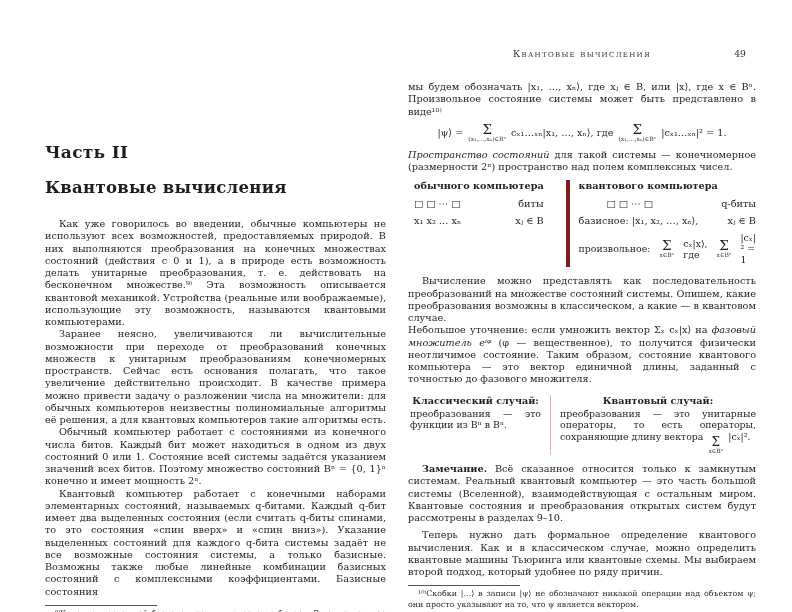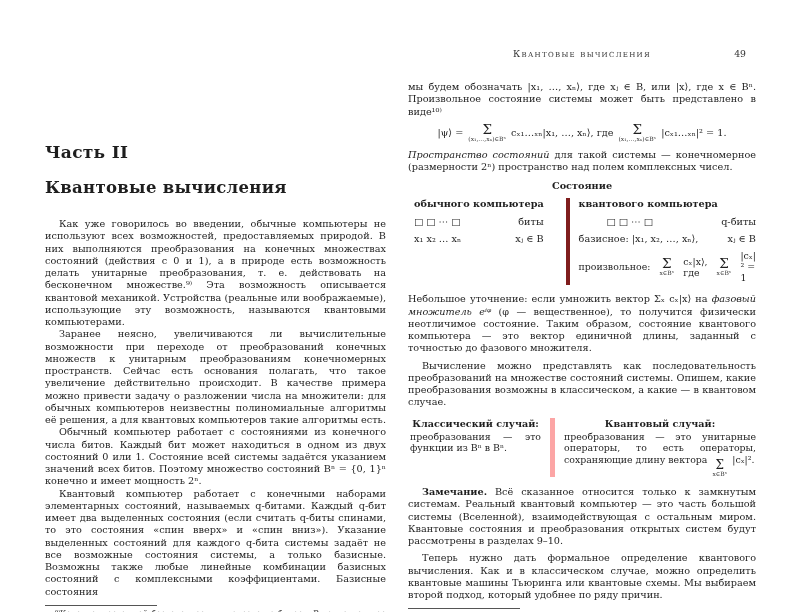--- a/index.html
+++ b/index.html
@@ -37,21 +37,21 @@
   .st-col-left{width:172px;padding:0 8px 0 6px;box-sizing:border-box;}
   .st-col-right{flex:1;border-left:4px solid #7f1d1d;padding-left:9px;padding-bottom:2px;}
   .st-header{font-weight:bold;text-align:left;font-size:9.7px;margin-bottom:7px;}
   .st-row{display:flex;justify-content:space-between;align-items:center;
     font-size:9.7px;line-height:12px;margin-bottom:5px;}
   .st-row .pad-r{padding-right:14px;}
   .st-arb{display:flex;align-items:center;gap:9px;font-size:9.4px;margin-bottom:0;}
 
   .case-table{display:flex;margin:9px 0 9px 2px;}
   .ct-col-left{width:140px;padding-right:9px;box-sizing:border-box;}
-  .ct-col-right{flex:1;border-left:5px solid #fca5a5;padding-left:9px;}
+  .ct-col-right{flex:1;border-left:1px solid #fca5a5;padding-left:9px;}
   .ct-header{font-weight:bold;text-align:center;font-size:9.6px;margin-bottom:2px;}
   .ct-body{font-size:9.4px;line-height:11.8px;text-align:justify;}
 
   .footnote-block{margin-top:7px;}
   .footnote-rule{width:112px;border-top:1px solid #555;margin-bottom:3px;}
   .footnote{font-size:7.9px;line-height:10.2px;text-align:justify;margin:0;text-indent:10px;color:#2a2a2a;}
 
   em{font-style:italic;}
   b{font-weight:bold;}
 </style>
@@ -93,21 +93,20 @@
       <span class="sum">
         <span class="sigma">Σ</span>
         <span class="limit">(x₁,…,xₙ)∈Bⁿ</span>
       </span>
       <span>|cₓ₁…ₓₙ|² = 1.</span>
     </div>
 
     <p class="body-par no-indent"><em>Пространство состояний</em><span> для такой системы — конечномерное (размерности 2ⁿ) пространство над полем комплексных чисел.</span></p>
 
     <div class="state-table">
-      <div class="st-title">Состояние</div>
       <div class="st-cols">
         <div class="st-col-left">
           <div class="st-header">обычного компьютера</div>
           <div class="st-row">
             <span>□   □   ⋯   □</span>
             <span class="pad-r">биты</span>
           </div>
           <div class="st-row">
             <span>x₁  x₂  …  xₙ</span>
             <span class="pad-r">xⱼ ∈ B</span>
@@ -133,23 +132,23 @@
             <span class="sum">
               <span class="sigma">Σ</span>
               <span class="limit">x∈Bⁿ</span>
             </span>
             <span>|cₓ|² = 1</span>
           </div>
         </div>
       </div>
     </div>
 
+    <p class="body-par mt">Вычисление можно представлять как последовательность преобразований на множестве состояний системы. Опишем, какие преобразования возможны в классическом, а какие — в квантовом случае.</p>
+
     <p class="body-par no-indent"><span>Небольшое уточнение: если умножить вектор Σₓ cₓ|x⟩ на </span><em>фазовый множитель eⁱᵠ</em><span> (φ — вещественное), то получится физически неотличимое состояние. Таким образом, состояние квантового компьютера — это вектор единичной длины, заданный с точностью до фазового множителя.</span></p>
-
-    <p class="body-par mt">Вычисление можно представлять как последовательность преобразований на множестве состояний системы. Опишем, какие преобразования возможны в классическом, а какие — в квантовом случае.</p>
 
     <div class="case-table">
       <div class="ct-col-left">
         <div class="ct-header">Классический случай:</div>
         <div class="ct-body">преобразования — это функции из Bⁿ в Bⁿ.</div>
       </div>
       <div class="ct-col-right">
         <div class="ct-header">Квантовый случай:</div>
         <div class="ct-body"><span>преобразования — это унитарные операторы, то есть операторы, сохраняющие длину вектора </span><span class="inline-sum">
               <span class="sigma">Σ</span>

